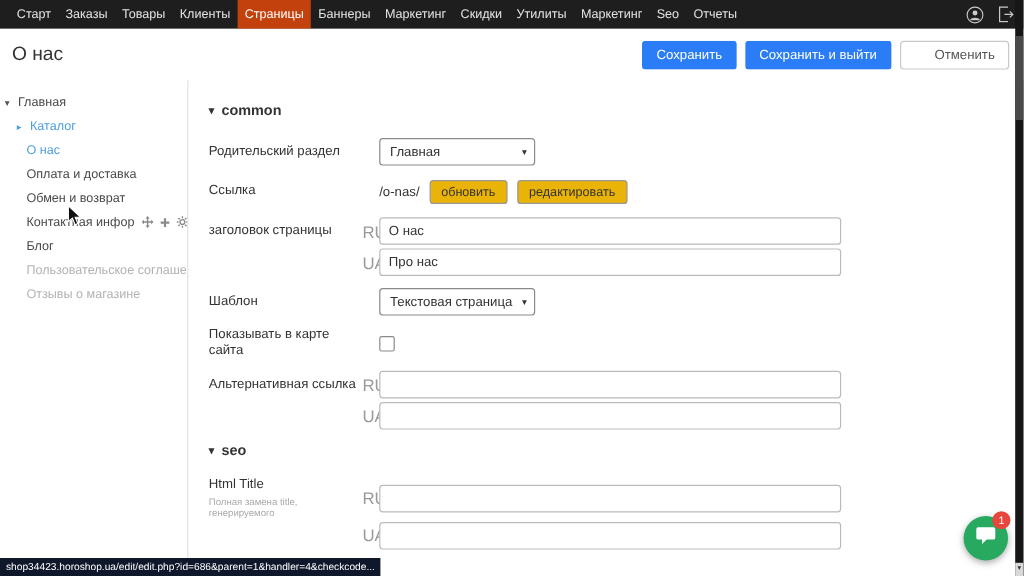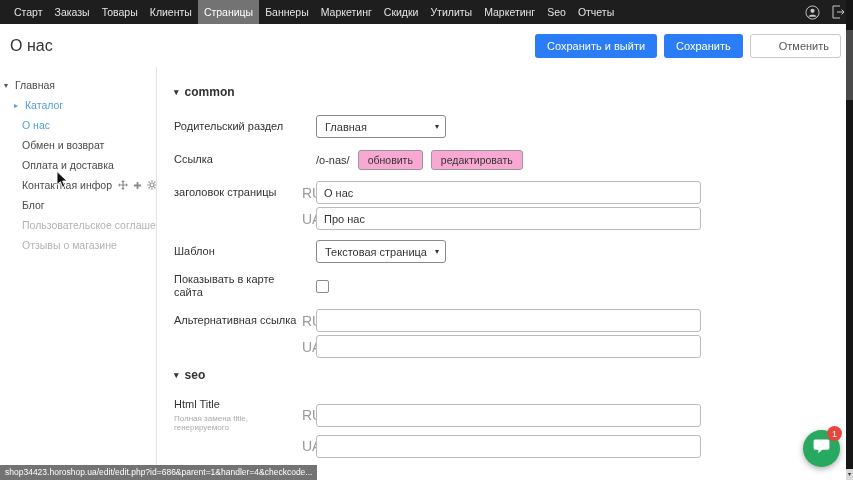--- a/index.html
+++ b/index.html
@@ -15,21 +15,21 @@
     display: flex; align-items: center; padding: 0 8px;
   }
   .store { line-height: 1; margin-right: 18px; cursor: pointer; }
   .store-version { font-size: 6px; color: #8f8f8f; text-transform: uppercase; letter-spacing: .4px; }
   .store-domain { font-size: 9px; font-weight: bold; color: #fff; margin-top: 1px; white-space: nowrap; }
   .menu { display: flex; height: 24px; align-items: stretch; }
   .menu-item {
     font-size: 10.5px; color: #e3e3e3; padding: 12px 6px; display: flex; align-items: center;
     text-decoration: none; white-space: nowrap; cursor: pointer;
   }
-  .menu-item.active { background: #737373; color: #fff; }
+  .menu-item.active { background: #c2410c; color: #fff; }
   .top-icons { margin-left: auto; display: flex; align-items: center; gap: 11px; }
   .top-icons span { display: inline-flex; cursor: pointer; }
   
   .page-header { display: flex; align-items: center; padding: 10px 12px 9px 10px; background: #fff; }
   .page-title { font-size: 16px; font-weight: 400; color: #333; }
   .actions { margin-left: auto; display: flex; gap: 7px; }
   .btn { font-family: inherit; font-size: 11px; padding: 5px 11px; border-radius: 3px; border: 1px solid transparent; cursor: pointer; white-space: nowrap; }
   .btn.primary { background: #2b7cf7; color: #fff; }
   .btn.secondary { background: #fff; border-color: #c9c9c9; color: #555; padding-left: 28px; }
   
@@ -50,26 +50,26 @@
   .sec-head .scaret { font-size: 9px; color: #333; cursor: pointer; }
   .row { display: flex; align-items: center; margin-bottom: 10px; min-height: 23px; }
   .row.tight { margin-bottom: 3px; }
   .row.gap-top { margin-top: 8px; }
   .flabel { width: 128px; flex-shrink: 0; line-height: 1.2; }
   .fhint { font-size: 8px; color: #aaa; line-height: 1.15; margin-top: 2px; }
   .lang { width: 14px; flex-shrink: 0; font-size: 14px; color: #999; }
   .tinput { width: 385px; height: 23px; border: 1px solid #bbb; border-radius: 3px; font-family: inherit; font-size: 11px; padding: 0 7px; color: #333; background:#fff; }
   .tselect { width: 130px; height: 23px; border: 1px solid #8a8a8a; border-radius: 3px; background: #fff; display: flex; align-items: center; justify-content: space-between; padding: 0 6px 0 8px; cursor: pointer; }
   .sel-arrow { font-size: 8px; color: #333; }
-  .btn-small { font-family: inherit; border: 1px solid #999; background: #f9a8d4; border-radius: 3px; font-size: 10.5px; padding: 3px 9px; color: #333; margin-left: 8px; cursor: pointer; }
+  .btn-small { font-family: inherit; border: 1px solid #999; background: #eab308; border-radius: 3px; font-size: 10.5px; padding: 3px 9px; color: #333; margin-left: 8px; cursor: pointer; }
   .link-val { color: #333; }
   .checkbox { width: 13px; height: 13px; border: 1px solid #8a8a8a; border-radius: 2px; background: #fff; cursor: pointer; font-size: 10px; line-height: 12px; text-align: center; color: #fff; }
   .checkbox.checked { background: #2b7cf7; border-color: #2b7cf7; }
   
-  .statusbar { position: absolute; left: 0; bottom: 0; background: #737373; color: #fff; font-size: 8.5px; padding: 2px 5px 3px; white-space: nowrap; z-index: 50; }
+  .statusbar { position: absolute; left: 0; bottom: 0; background: #0f172a; color: #fff; font-size: 8.5px; padding: 2px 5px 3px; white-space: nowrap; z-index: 50; }
   .chat { position: absolute; right: 13px; bottom: 13px; width: 37px; height: 37px; border-radius: 50%; background: #27a95f; box-shadow: 0 2px 6px rgba(0,0,0,.35); display: flex; align-items: center; justify-content: center; z-index: 40; cursor: pointer; }
   .chat-badge { position: absolute; top: -4px; right: -2px; background: #e8453c; color: #fff; width: 15px; height: 15px; border-radius: 50%; font-size: 9px; display: flex; align-items: center; justify-content: center; }
   .scroll-strip { position: absolute; right: 0; top: 0; bottom: 0; width: 7px; background: #161616; z-index: 60; }
   .scroll-thumb { position: absolute; top: 30px; left: 0; width: 7px; height: 70px; background: #4a4a4a; cursor: grab; }
   .scroll-down { position: absolute; left: 0; bottom: 0; width: 7px; height: 11px; background: #d9d9d9; color: #333; font-size: 6px; text-align: center; line-height: 11px; cursor: pointer; }
   .cursor { position: absolute; left: 56px; top: 171px; z-index: 100; pointer-events: none; }
 </style>
 </head>
 <body>
 
@@ -103,45 +103,45 @@
             <path d="M9 1 H2 V13 H9"></path>
             <path d="M6 7 H13 M10.5 4.5 L13 7 L10.5 9.5"></path>
           </svg>
       </span>
     </div>
   </header>
 
   <div class="page-header">
     <h1 class="page-title">О нас</h1>
     <div class="actions">
+      <button class="btn primary">Сохранить</button>
       <button class="btn primary">Сохранить и выйти</button>
-      <button class="btn primary">Сохранить</button>
       <button class="btn secondary">Отменить</button>
     </div>
   </div>
 
   <div class="bodywrap">
 
     <aside class="sidebar">
       <div class="titem lvl0">
         <span class="caret">▾</span>
         <span class="tlabel">Главная</span>
       </div>
       <div class="titem lvl1 with-caret blue">
         <span class="caret">▸</span>
         <span class="tlabel">Каталог</span>
       </div>
       <div class="titem lvl1 blue">
         <span class="tlabel">О нас</span>
       </div>
       <div class="titem lvl1">
+        <span class="tlabel">Оплата и доставка</span>
+      </div>
+      <div class="titem lvl1">
         <span class="tlabel">Обмен и возврат</span>
-      </div>
-      <div class="titem lvl1">
-        <span class="tlabel">Оплата и доставка</span>
       </div>
       <div class="titem lvl1">
         <span class="tlabel">Контактная инфор</span>
         <span class="ticons">
           <span>
             <svg width="10" height="10" viewBox="0 0 10 10">
                 <path d="M5 0 L6.8 2 H5.6 V4.4 H8 V3.2 L10 5 L8 6.8 V5.6 H5.6 V8 H6.8 L5 10 L3.2 8 H4.4 V5.6 H2 V6.8 L0 5 L2 3.2 V4.4 H4.4 V2 H3.2 Z" fill="#8a8a8a"></path>
               </svg>
           </span>
           <span>

